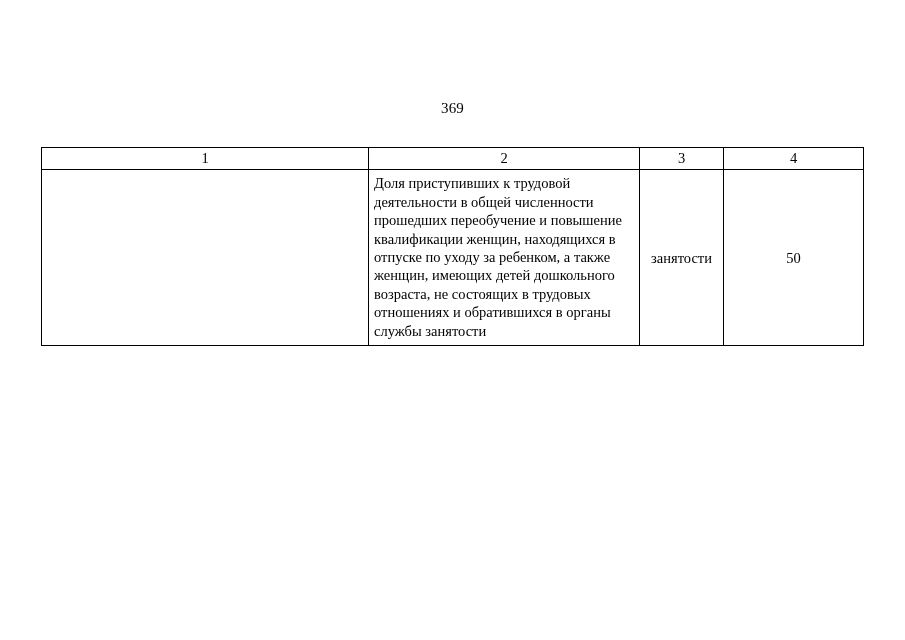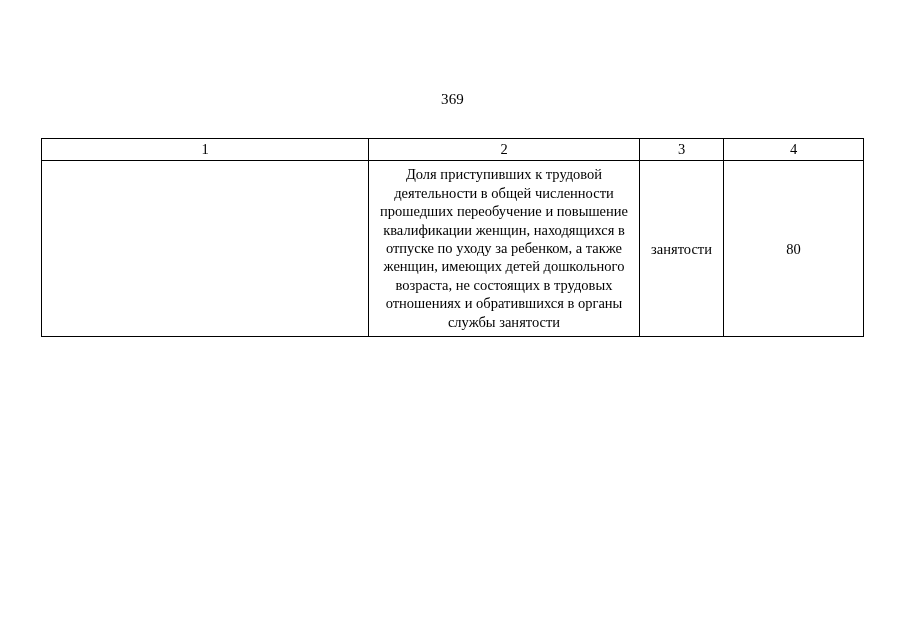--- a/index.html
+++ b/index.html
@@ -11,21 +11,21 @@
     width: 905px;
     height: 640px;
     font-family: "Liberation Serif", serif;
     color: #000000;
     position: relative;
     overflow: hidden;
   }
   .page {
     position: absolute;
     left: 0;
-    top: 4px;
+    top: 13px;
     width: 905px;
     height: 488px;
   }
   .page-number {
     position: absolute;
     left: 0;
     top: 86px;
     width: 905px;
     text-align: center;
     font-size: 15px;
@@ -61,21 +61,21 @@
     vertical-align: middle;
     font-size: 14.5px;
   }
   .hdr .num {
     display: block;
     padding: 1px 0 2px 0;
   }
   .cell-text {
     display: block;
     padding: 4px 5px 5px 5px;
-    text-align: center;
+    text-align: left;
   }
   .cell-mid {
     text-align: center;
     vertical-align: middle !important;
   }
   .cell-mid span {
     display: block;
     padding: 0 4px;
   }
   .empty-cell span {
@@ -117,20 +117,20 @@
           <td class="empty-cell">
             <span></span>
           </td>
           <td>
             <span class="cell-text">Доля приступивших к трудовой деятельности в общей численности прошедших переобучение и повышение квалификации женщин, находящихся в отпуске по уходу за ребенком, а также женщин, имеющих детей дошкольного возраста, не состоящих в трудовых отношениях и обратившихся в органы службы занятости</span>
           </td>
           <td class="cell-mid">
             <span>занятости</span>
           </td>
           <td class="cell-mid">
-            <span>80</span>
+            <span>50</span>
           </td>
         </tr>
       </tbody>
     </table>
   </div>
 
 </div>
 
 </body></html>

